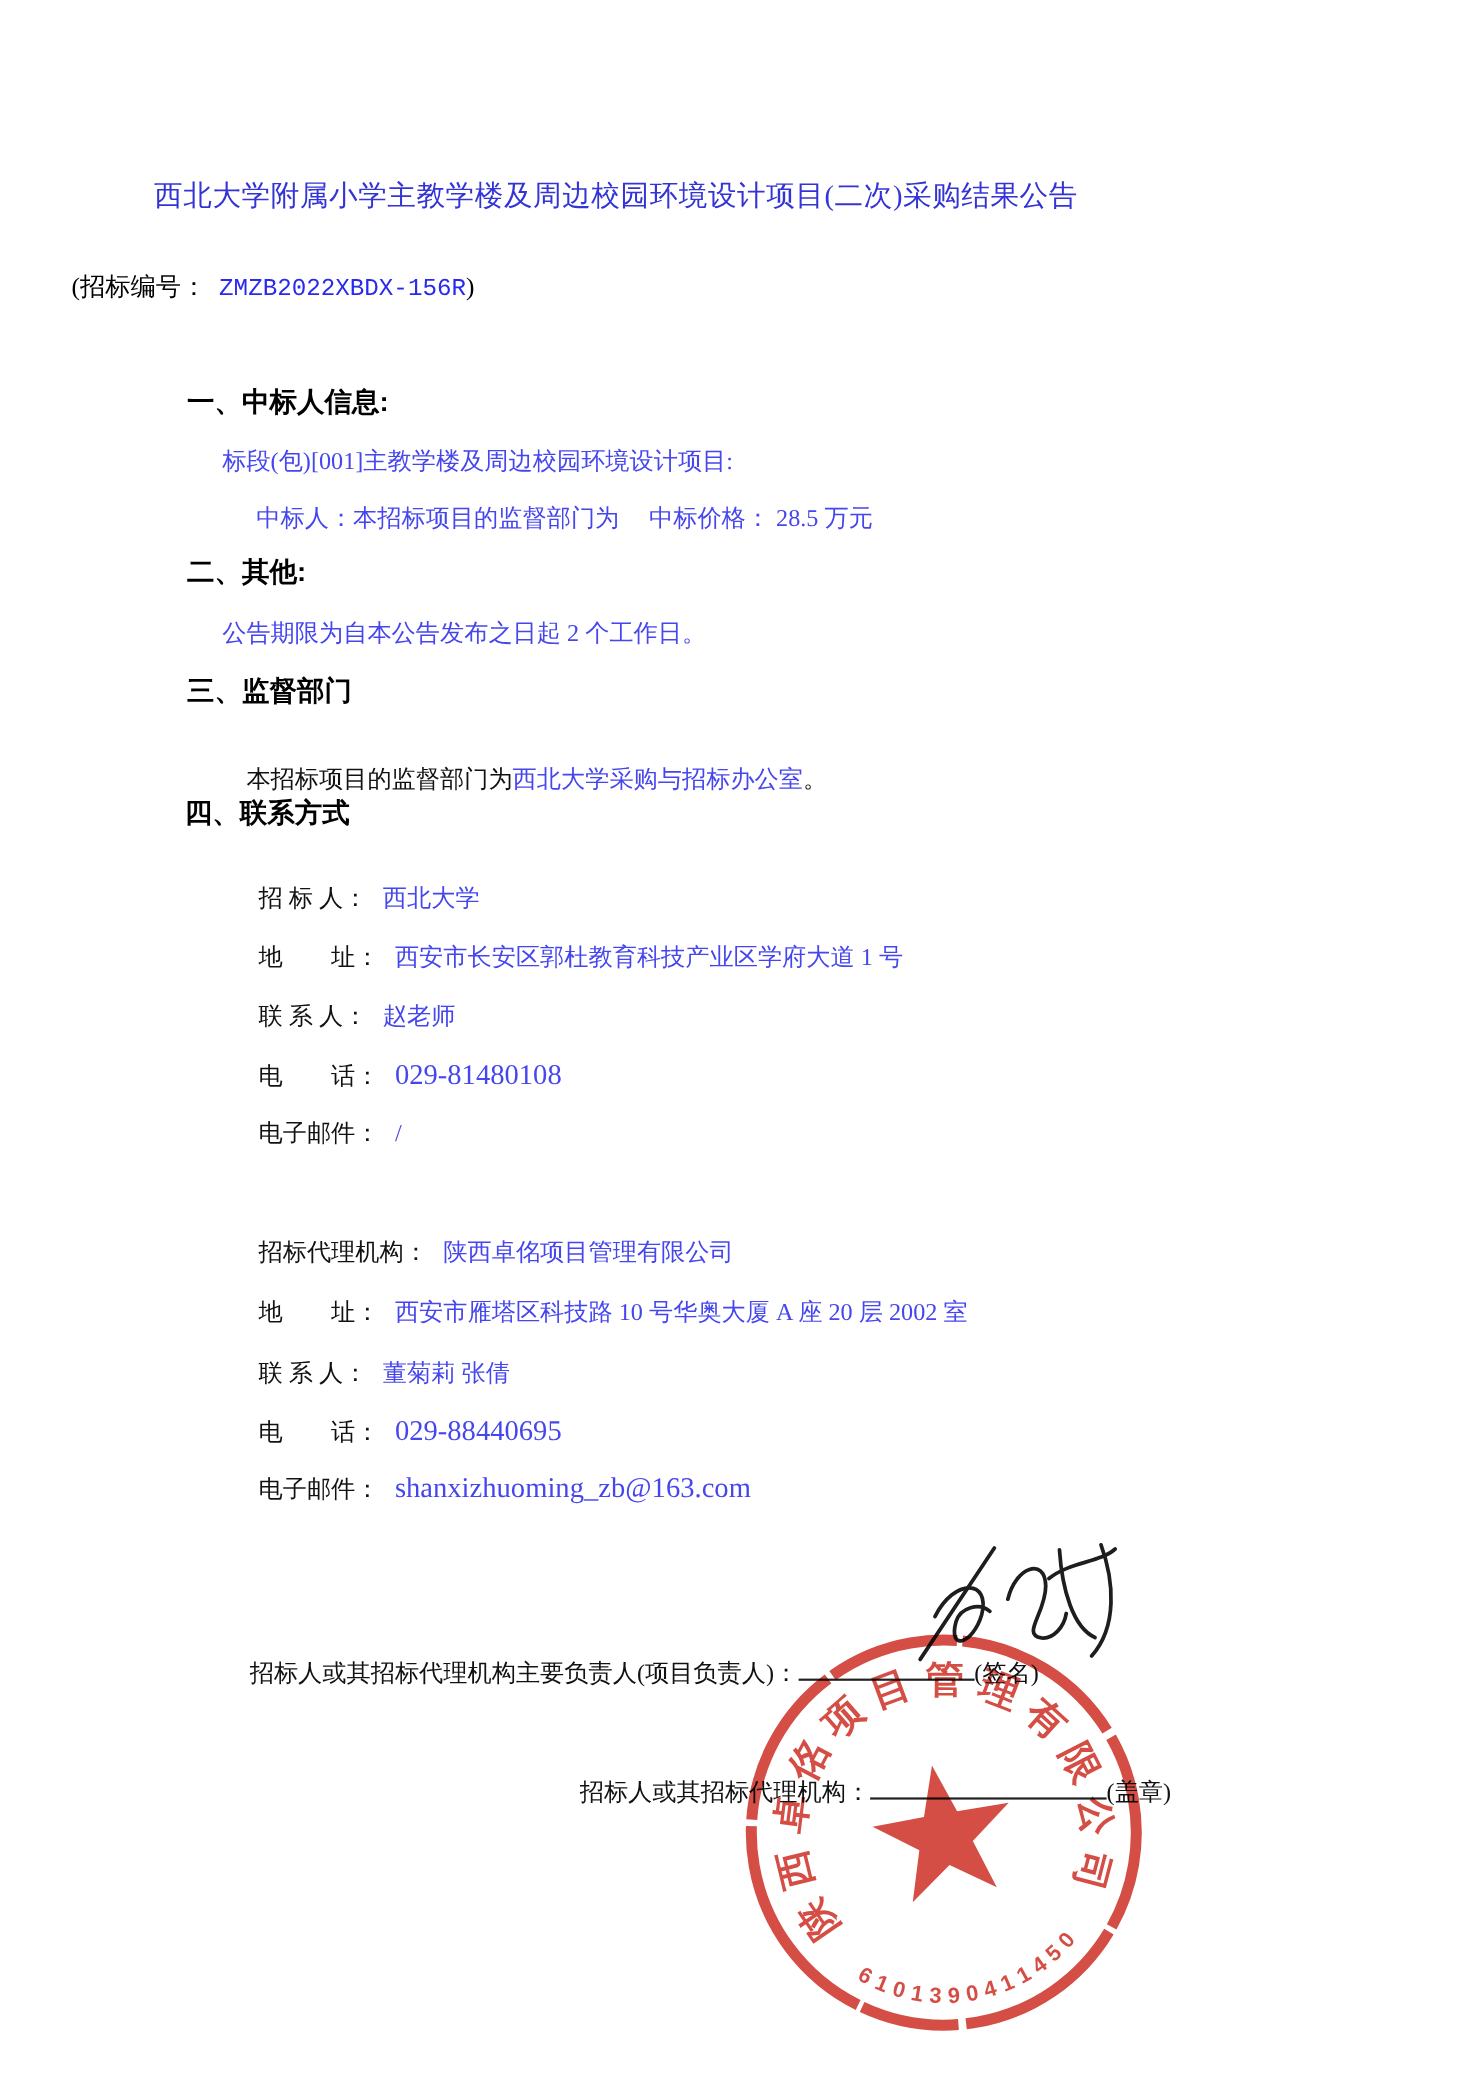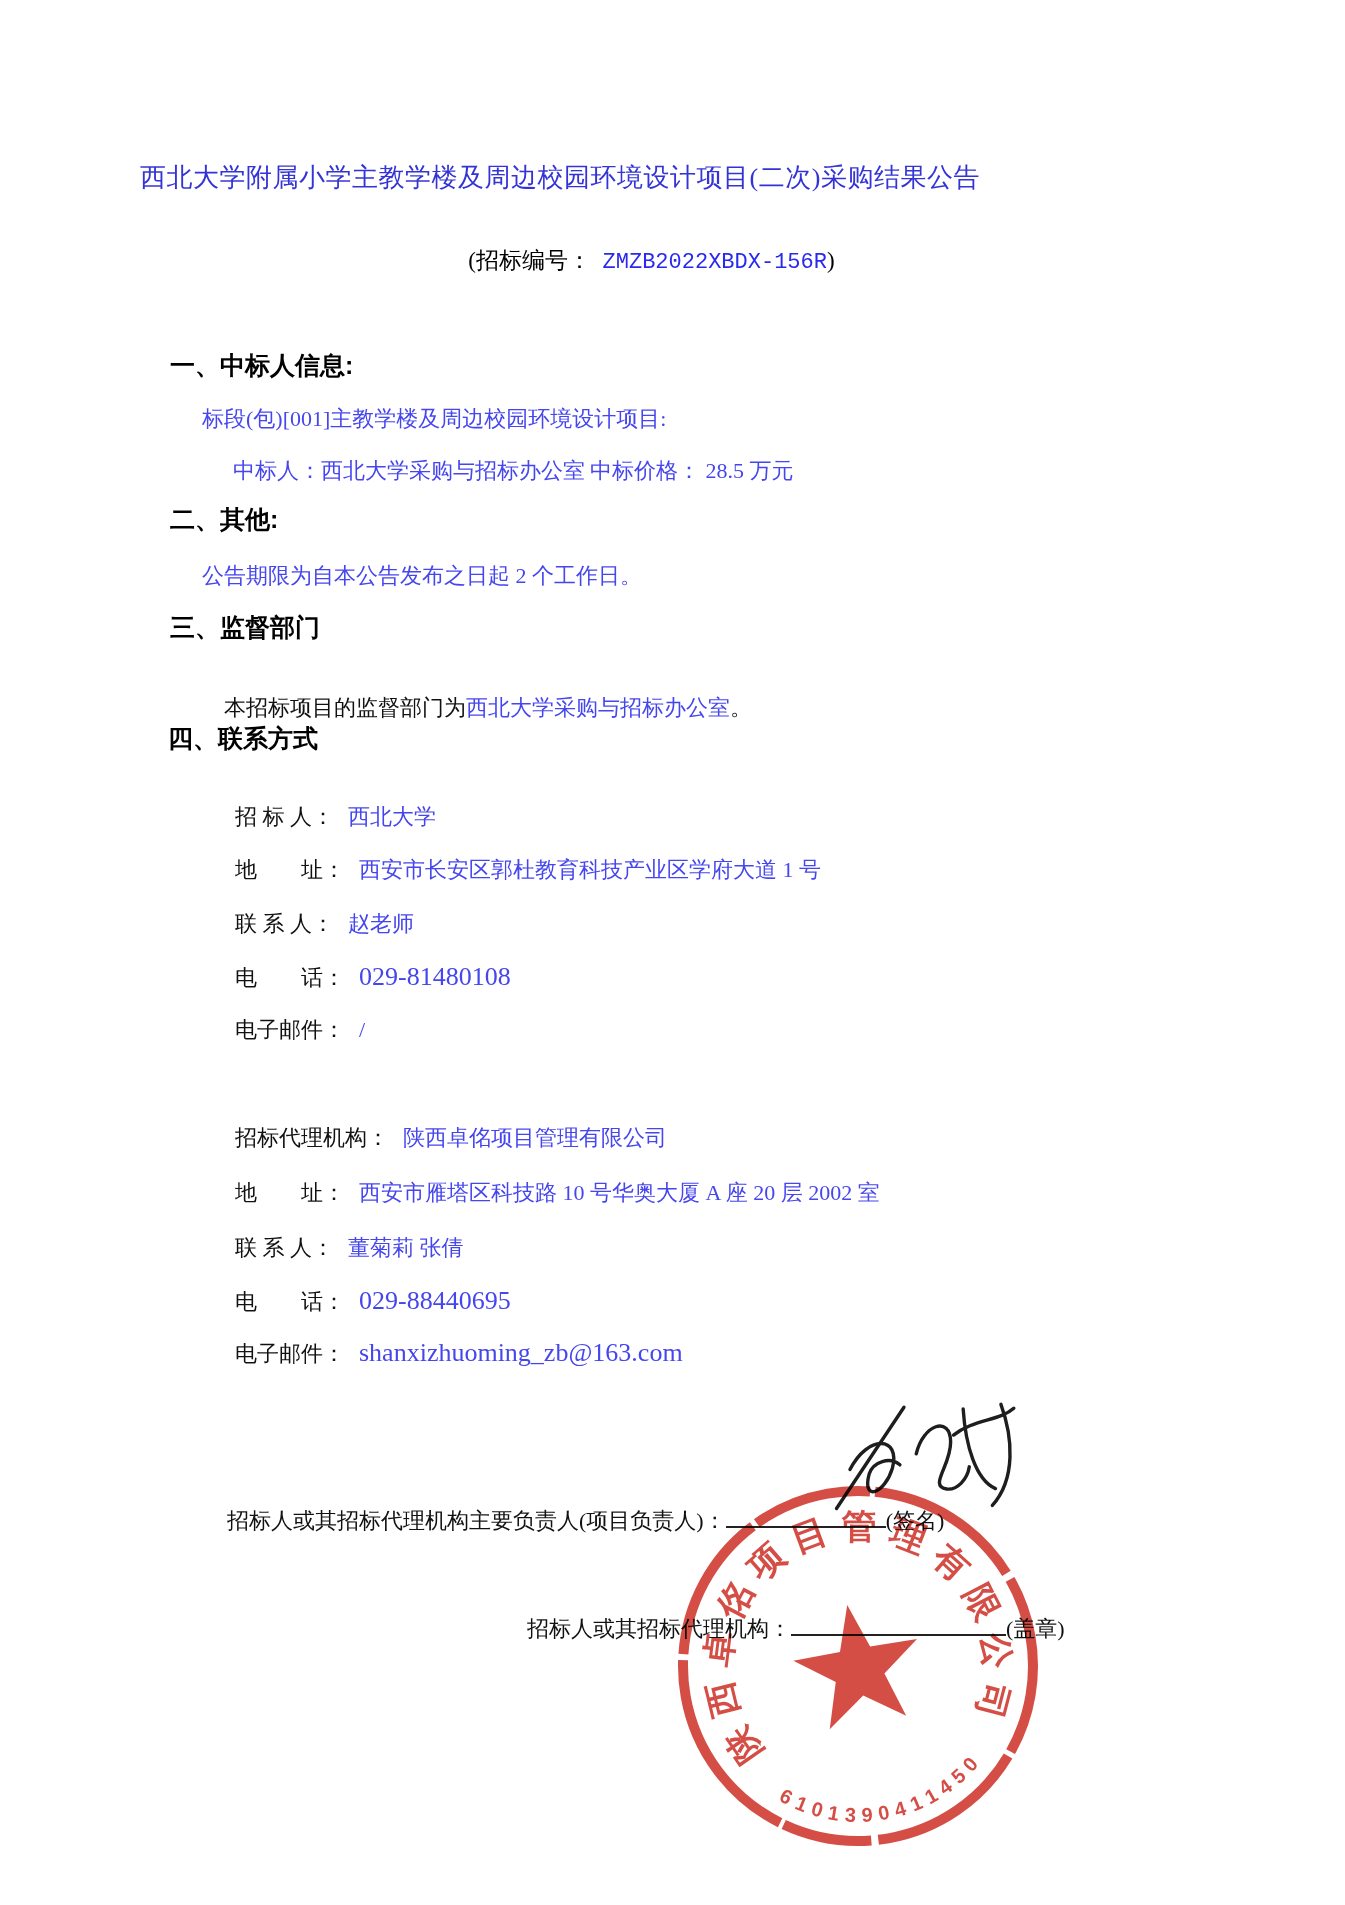--- a/index.html
+++ b/index.html
@@ -14,23 +14,23 @@
   .abs{position:absolute;white-space:pre;}
   .doc-title{
     left:0;top:160px;width:1120px;
     text-align:center;
     font-size:26px;
     color:#3434d6;
     letter-spacing:0.5px;
   }
   .doc-subtitle{
     left:0;top:219px;width:1280px;
-    text-align:center;
     font-size:23px;
     color:#000000;
+    padding-left:42px;
   }
   .code{
     font-family:"Liberation Mono", monospace;
     color:#2a2aee;
     font-size:22px;
   }
   .heading{
     font-family:"Liberation Sans", sans-serif;
     font-weight:bold;
     font-size:25px;
@@ -75,21 +75,21 @@
 <div class="page">
 
   <div class="abs doc-title">西北大学附属小学主教学楼及周边校园环境设计项目(二次)采购结果公告</div>
 
   <div class="abs doc-subtitle">
     <span>(招标编号：  </span><span class="code">ZMZB2022XBDX-156R</span><span>)</span>
   </div>
 
   <div class="abs heading" style="left:170px;top:349px;">一、中标人信息:</div>
   <div class="abs body-line blue" style="left:202px;top:404px;">标段(包)[001]主教学楼及周边校园环境设计项目:</div>
-  <div class="abs body-line blue" style="left:233px;top:456px;">中标人：西北大学采购与招标办公室</div>
+  <div class="abs body-line blue" style="left:233px;top:456px;">中标人：本招标项目的监督部门为</div>
   <div class="abs body-line blue" style="left:590px;top:456px;">中标价格： 28.5 万元</div>
 
   <div class="abs heading" style="left:170px;top:503px;">二、其他:</div>
   <div class="abs body-line blue" style="left:202px;top:561px;">公告期限为自本公告发布之日起 2 个工作日。</div>
 
   <div class="abs heading" style="left:170px;top:611px;">三、监督部门</div>
   <div class="abs body-line" style="left:202px;top:667px;">
     <span class="black">本招标项目的监督部门为</span><span class="blue">西北大学采购与招标办公室</span><span class="black">。</span>
   </div>
 

